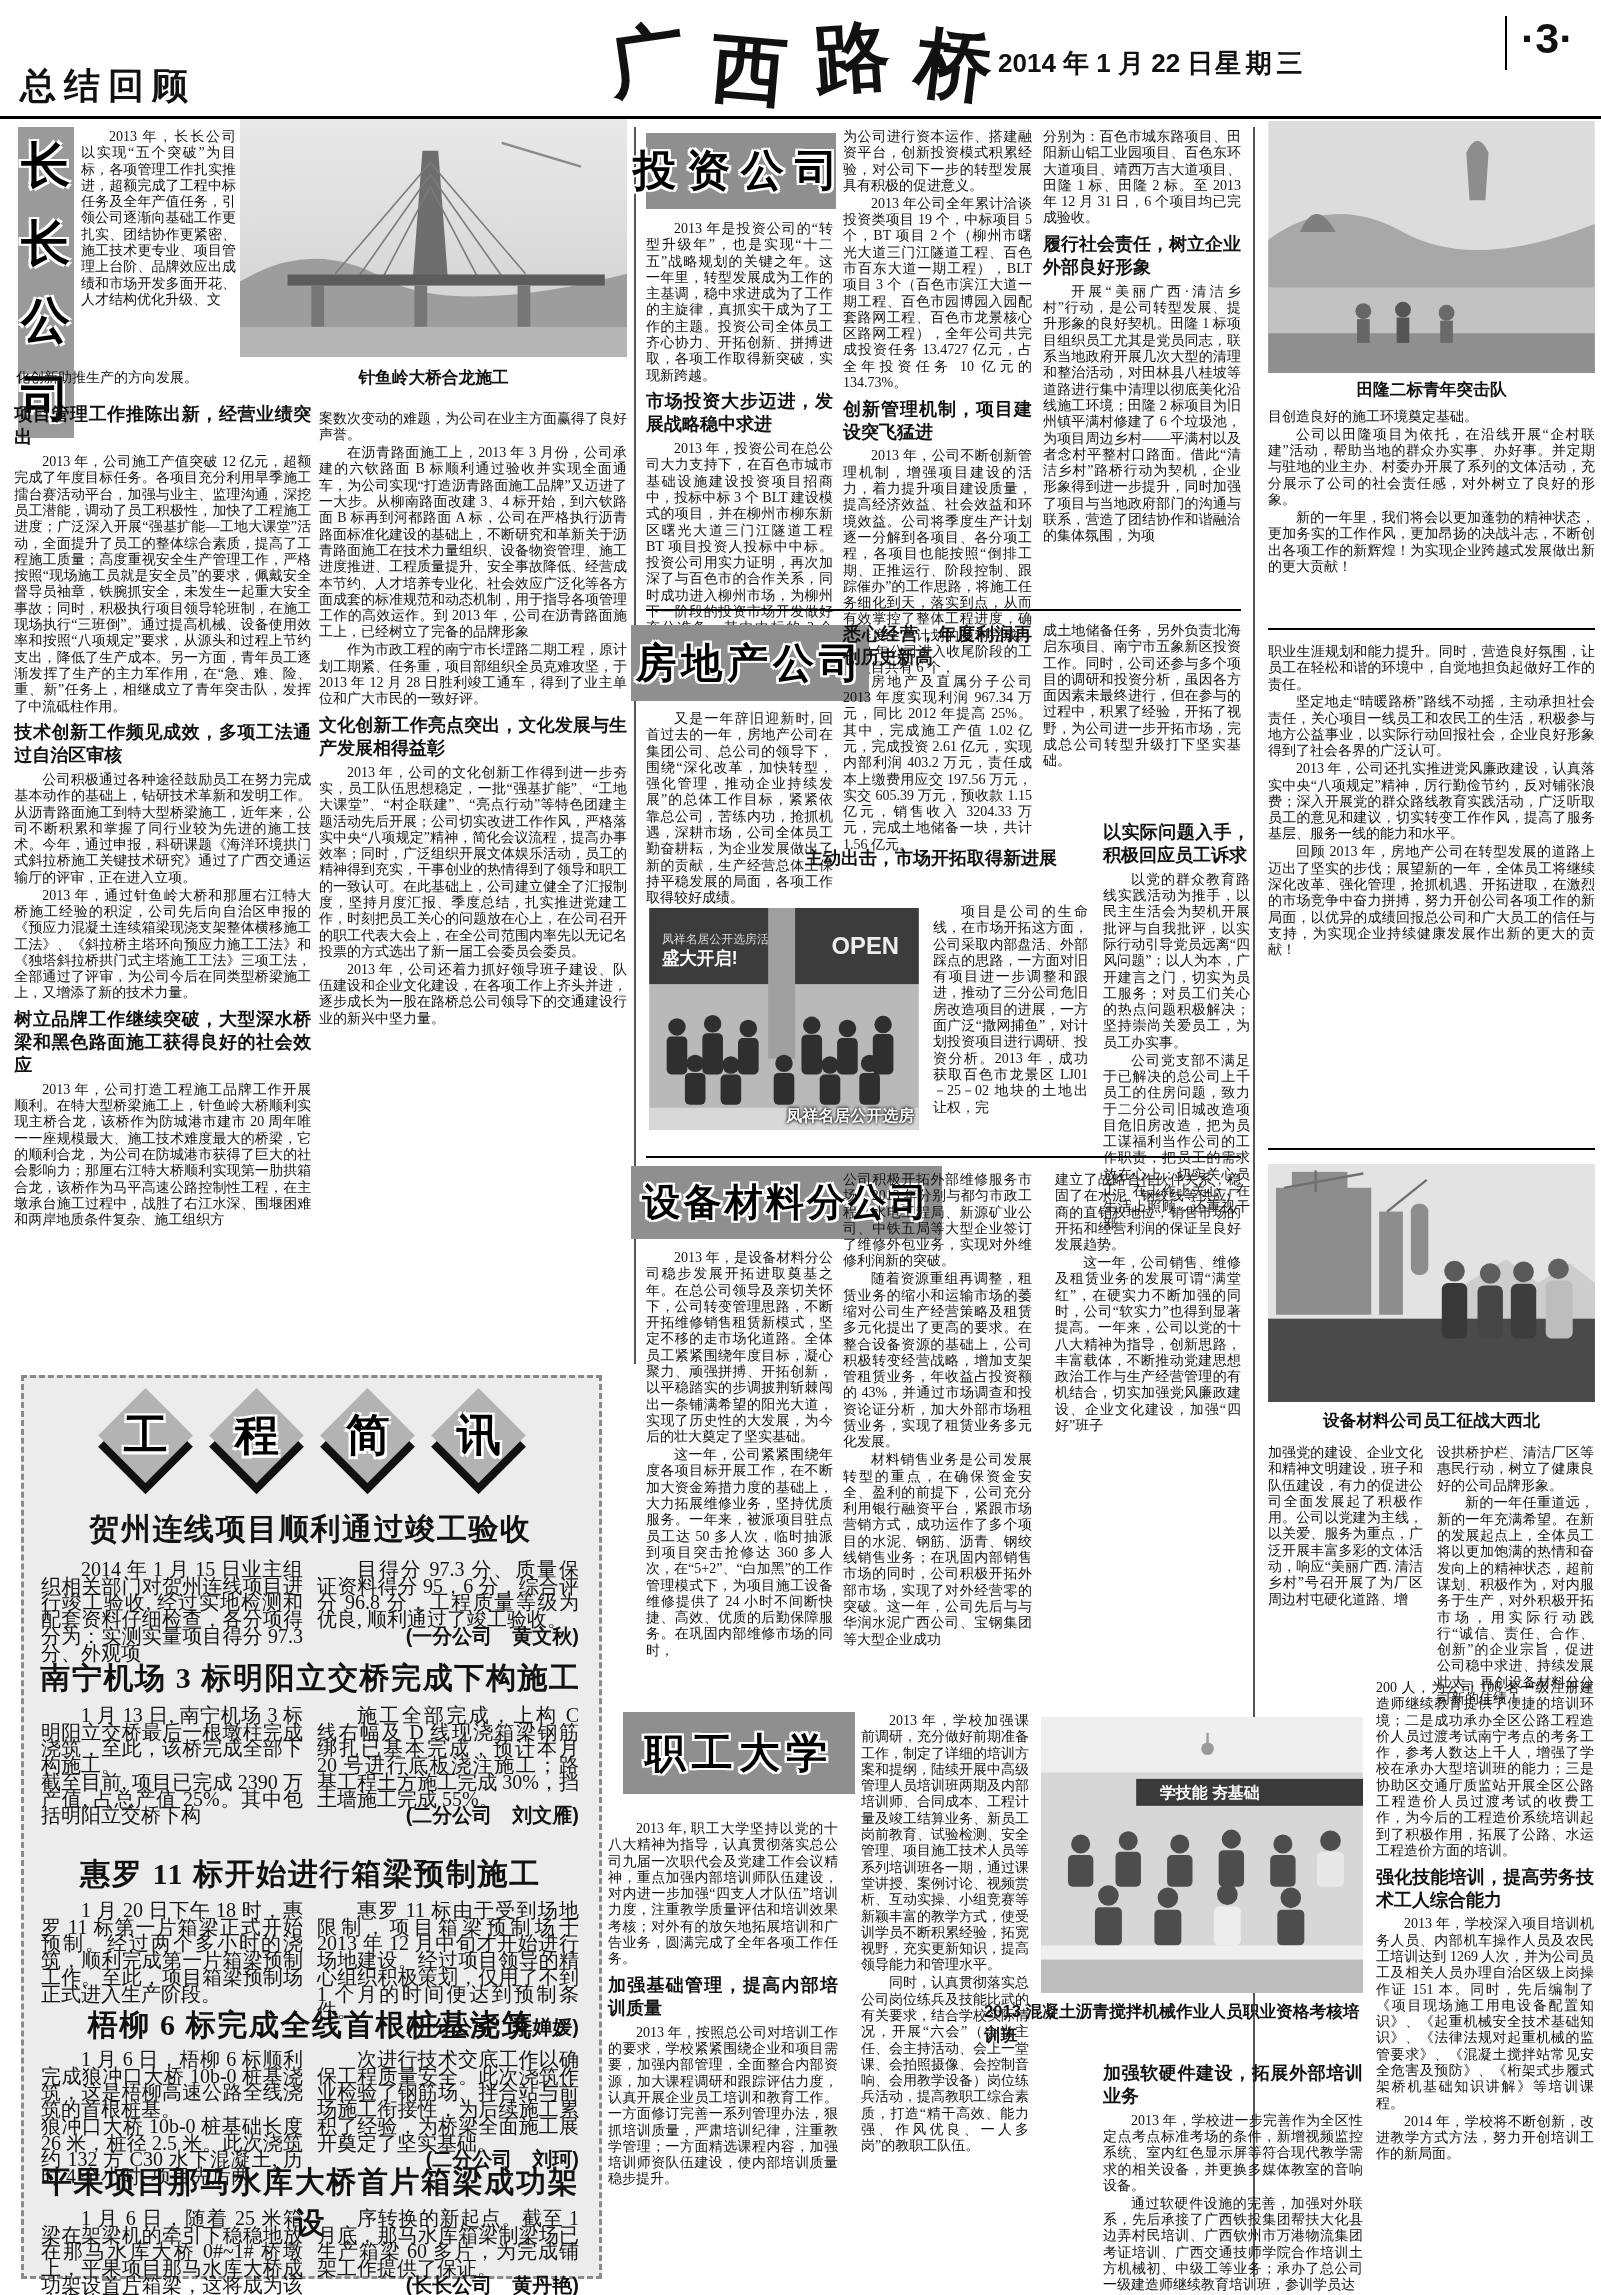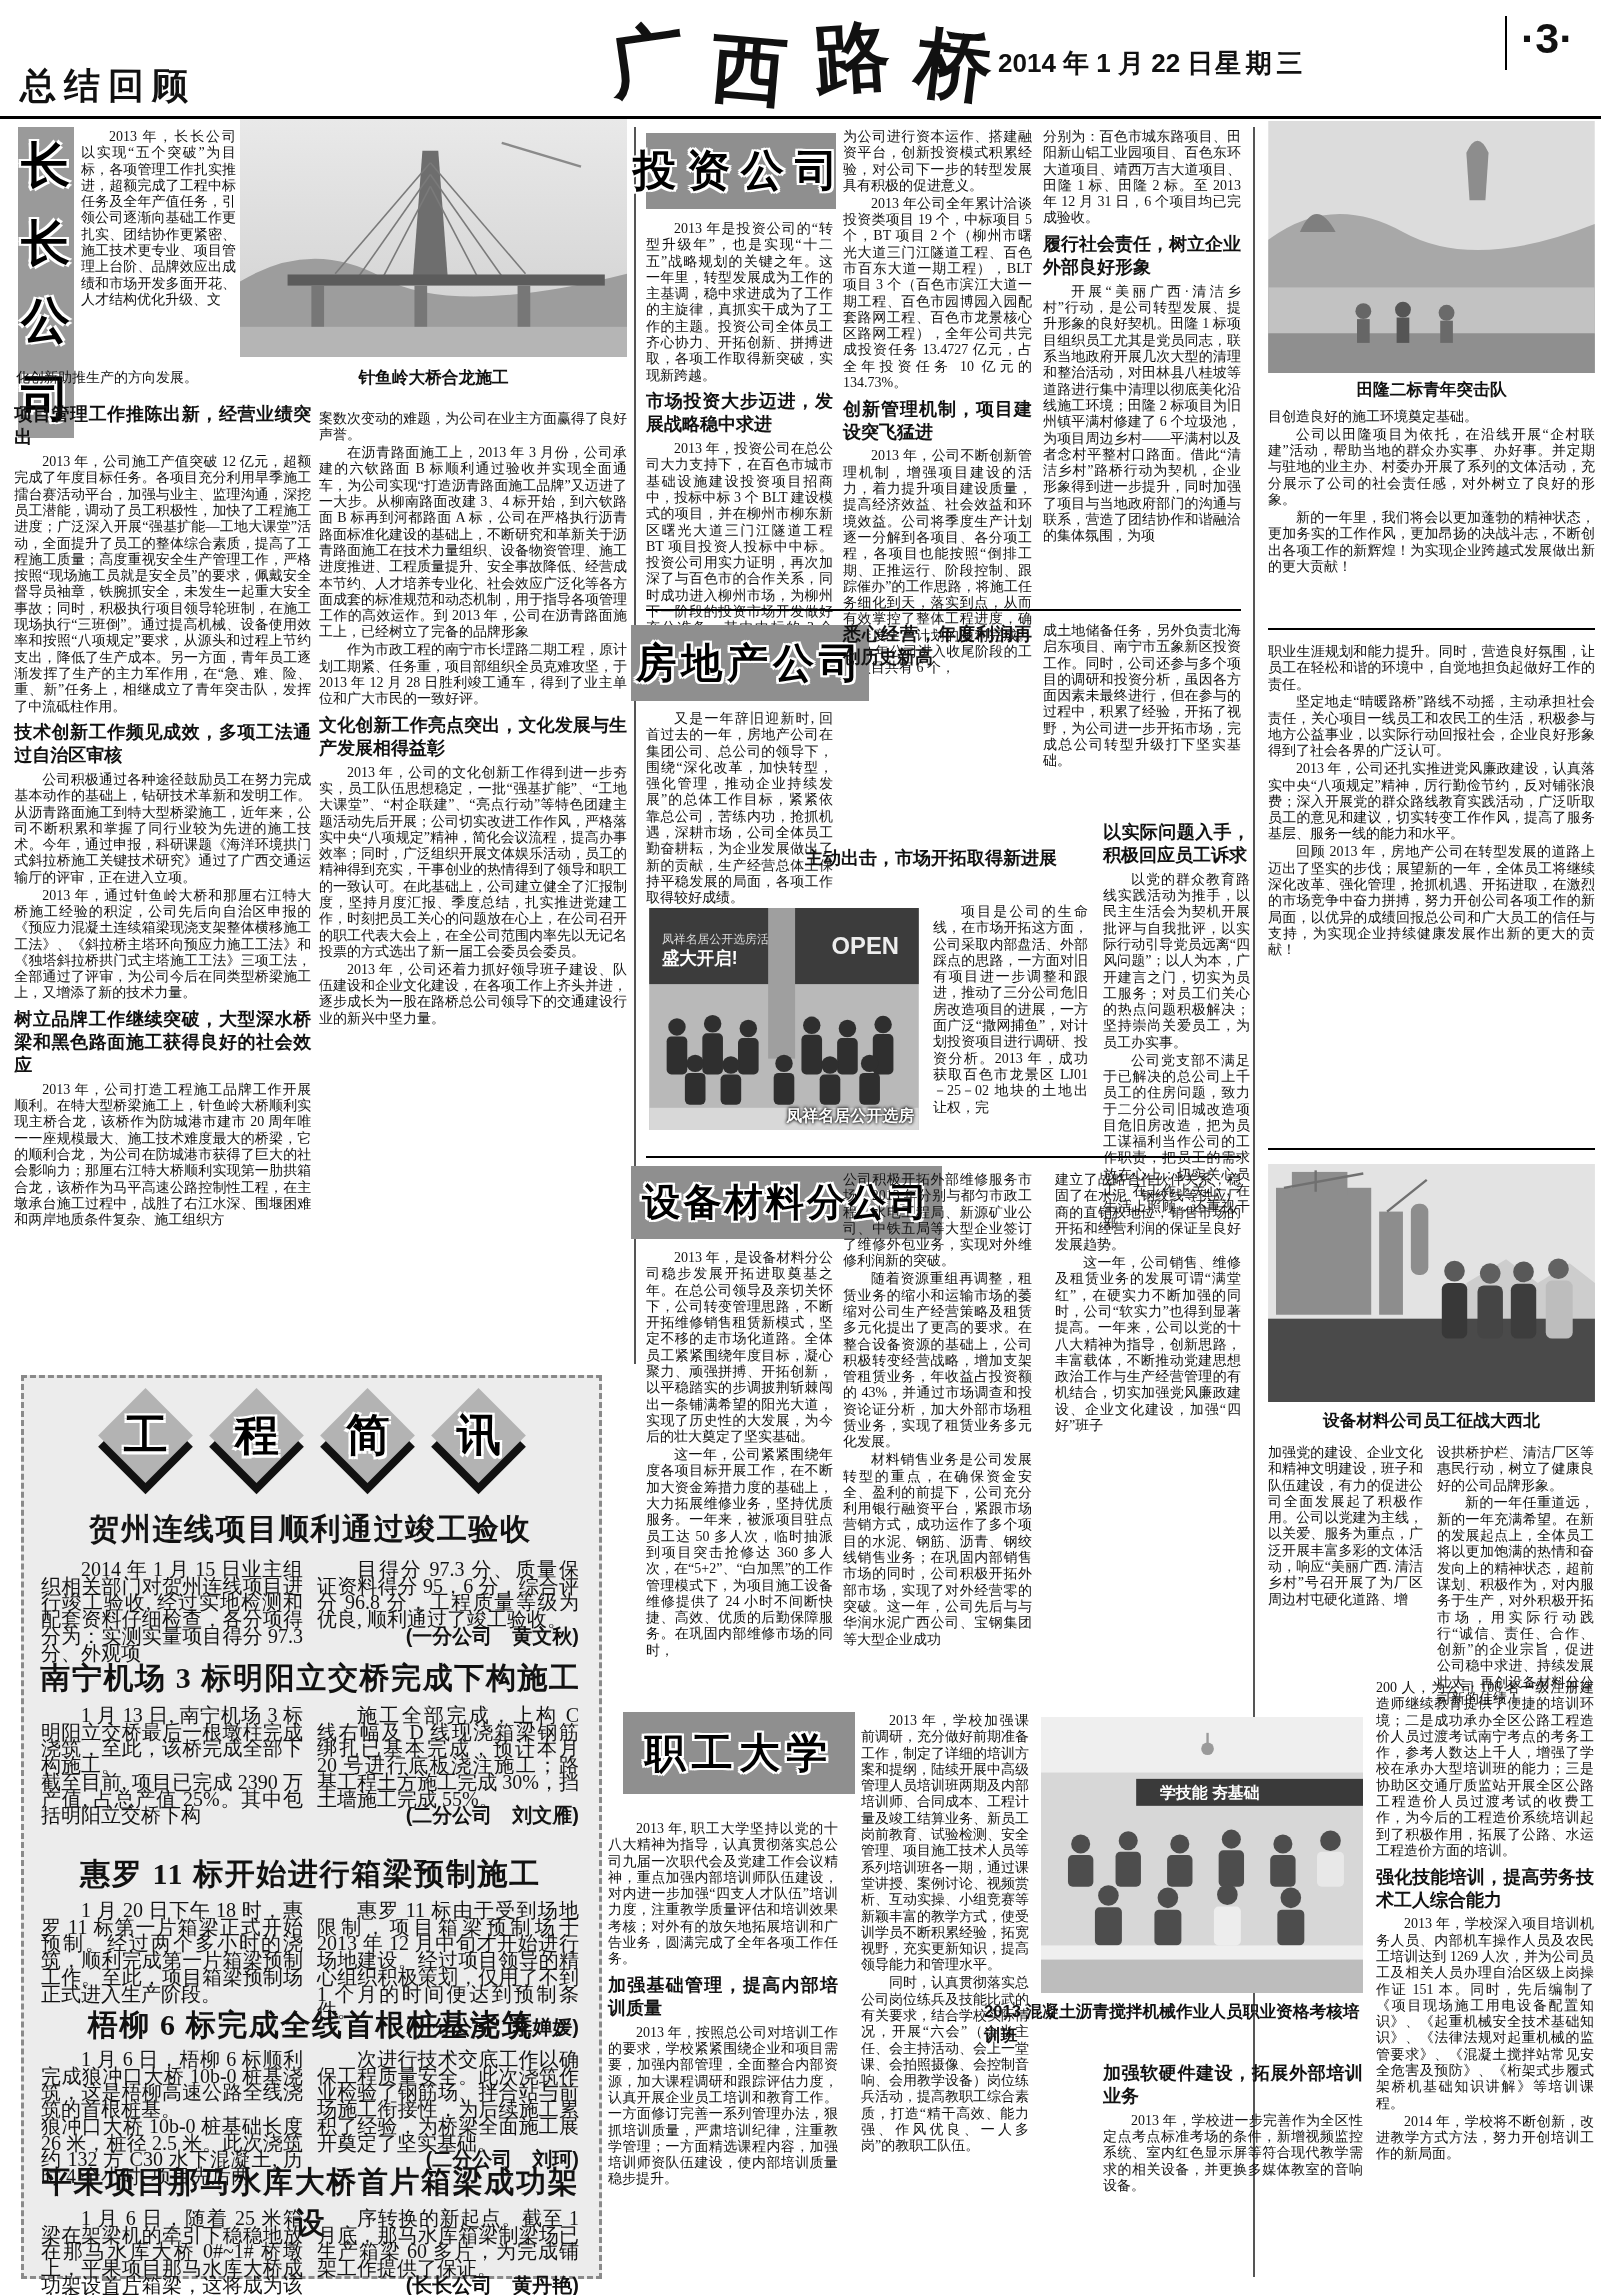--- a/index.html
+++ b/index.html
@@ -168,20 +168,21 @@
 
 <div class="rule" style="left:646px;top:609px;width:595px;height:1.6px;"></div>
 <div class="secbox" style="left:631px;top:625px;width:238px;height:76px;">
   <span class="t" style="font-size:41px;letter-spacing:4.8px;">房地产公司</span>
 </div>
 <div class="col" style="left:646px;top:711px;width:187px;">
   <p>又是一年辞旧迎新时, 回首过去的一年，房地产公司在集团公司、总公司的领导下，围绕“深化改革，加快转型，强化管理，推动企业持续发展”的总体工作目标，紧紧依靠总公司，苦练内功，抢抓机遇，深耕市场，公司全体员工勤奋耕耘，为企业发展做出了新的贡献，生产经营总体上保持平稳发展的局面，各项工作取得较好成绩。</p>
 </div>
 <div class="col" style="left:843px;top:623px;width:189px;">
   <div class="h3" style="margin-top:0;"><span>悉心经营，年度利润再创历史新高</span></div>
+  <p>房地产及直属分子公司 2013 年度实现利润 967.34 万元，同比 2012 年提高 25%。其中，完成施工产值 1.02 亿元，完成投资 2.61 亿元，实现内部利润 403.2 万元，责任成本上缴费用应交 197.56 万元，实交 605.39 万元，预收款 1.15 亿元，销售收入 3204.33 万元，完成土地储备一块，共计 1.56 亿元。</p>
 </div>
 <div class="col" style="left:805px;top:847px;width:262px;">
   <div class="h3" style="margin:0;">主动出击，市场开拓取得新进展</div>
 </div>
 <div class="col" style="left:933px;top:904px;width:155px;">
   <p>项目是公司的生命线，在市场开拓这方面，公司采取内部盘活、外部踩点的思路，一方面对旧有项目进一步调整和跟进，推动了三分公司危旧房改造项目的进展，一方面广泛“撒网捕鱼”，对计划投资项目进行调研、投资分析。2013 年，成功获取百色市龙景区 LJ01－25－02 地块的土地出让权，完</p>
 </div>
 <div class="col" style="left:1043px;top:623px;width:198px;">
   <p style="text-indent:0;">成土地储备任务，另外负责北海启东项目、南宁市五象新区投资工作。同时，公司还参与多个项目的调研和投资分析，虽因各方面因素未最终进行，但在参与的过程中，积累了经验，开拓了视野，为公司进一步开拓市场，完成总公司转型升级打下坚实基础。</p>
 </div>
@@ -398,20 +399,21 @@
     </g>
     <rect x="0" y="288" width="406" height="18" fill="#efefef"></rect>
     <rect x="0" y="306" width="406" height="42" fill="#bdbdbd"></rect>
   </svg>
 </div>
 <div class="caption" style="left:984px;top:2000px;width:379px;text-align:left;line-height:24px;">2013 混凝土沥青搅拌机械作业人员职业资格考核培训班</div>
 
 <div class="col" style="left:1103px;top:2062px;width:260px;">
   <div class="h3" style="margin-top:0;"><span>加强软硬件建设，拓展外部培训业务</span></div>
   <p>2013 年，学校进一步完善作为全区性定点考点标准考场的条件，新增视频监控系统、室内红色显示屏等符合现代教学需求的相关设备，并更换多媒体教室的音响设备。</p>
+  <p>通过软硬件设施的完善，加强对外联系，先后承接了广西铁投集团帮扶大化县边弄村民培训、广西钦州市万港物流集团考证培训、广西交通技师学院合作培训土方机械初、中级工等业务；承办了总公司一级建造师继续教育培训班，参训学员达</p>
 </div>
 
 <div class="col" style="left:1376px;top:1680px;width:218px;">
   <p style="text-indent:0;">200 人，为公司 106 名一级注册建造师继续教育提供了便捷的培训环境；二是成功承办全区公路工程造价人员过渡考试南宁考点的考务工作，参考人数达上千人，增强了学校在承办大型培训班的能力；三是协助区交通厅质监站开展全区公路工程造价人员过渡考试的收费工作，为今后的工程造价系统培训起到了积极作用，拓展了公路、水运工程造价方面的培训。</p>
   <div class="h3"><span>强化技能培训，提高劳务技术工人综合能力</span></div>
   <p>2013 年，学校深入项目培训机务人员、内部机车操作人员及农民工培训达到 1269 人次，并为公司员工及相关人员办理自治区级上岗操作证 151 本。同时，先后编制了《项目现场施工用电设备配置知识》、《起重机械安全技术基础知识》、《法律法规对起重机械的监管要求》、《混凝土搅拌站常见安全危害及预防》、《桁架式步履式架桥机基础知识讲解》等培训课程。</p>
   <p>2014 年，学校将不断创新，改进教学方式方法，努力开创培训工作的新局面。</p>
 </div>
 
 

